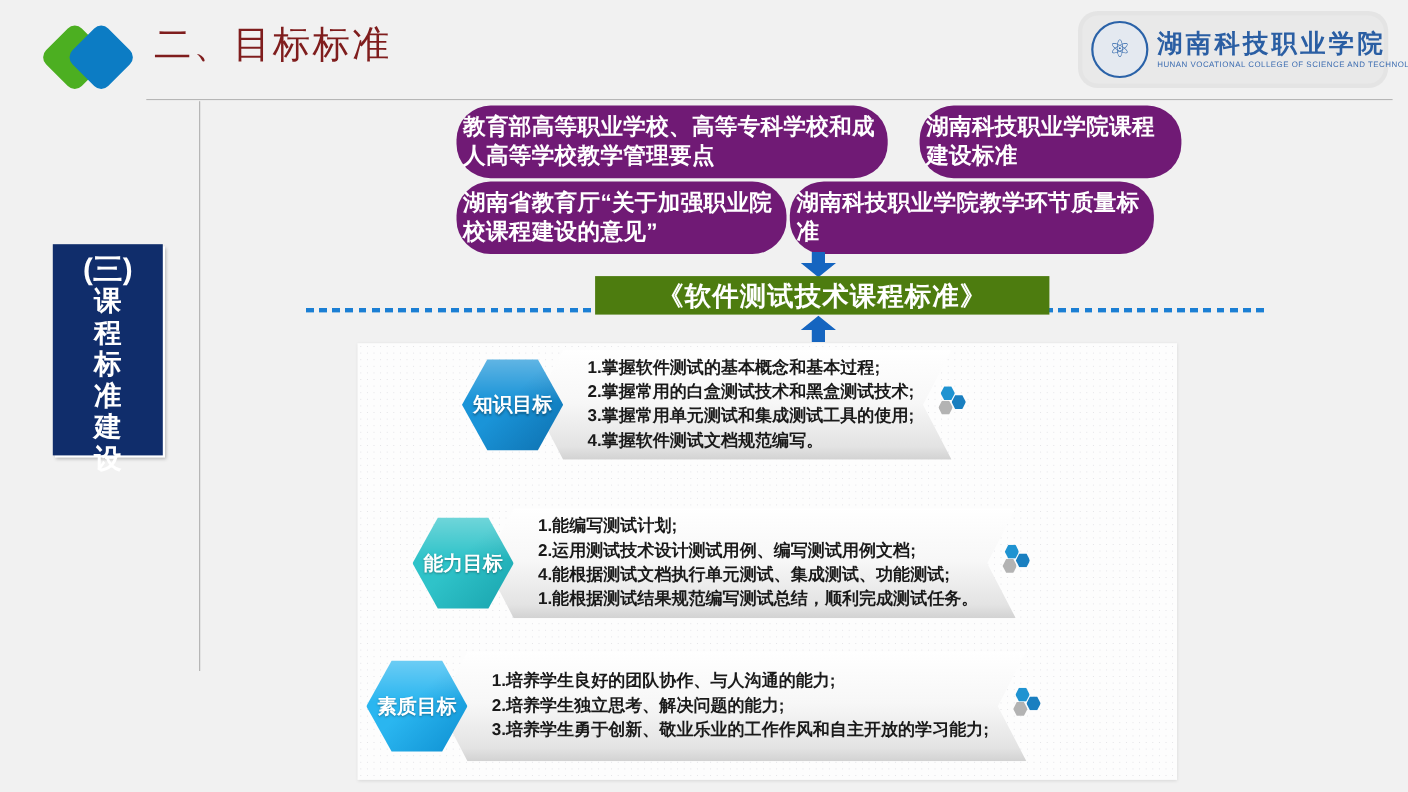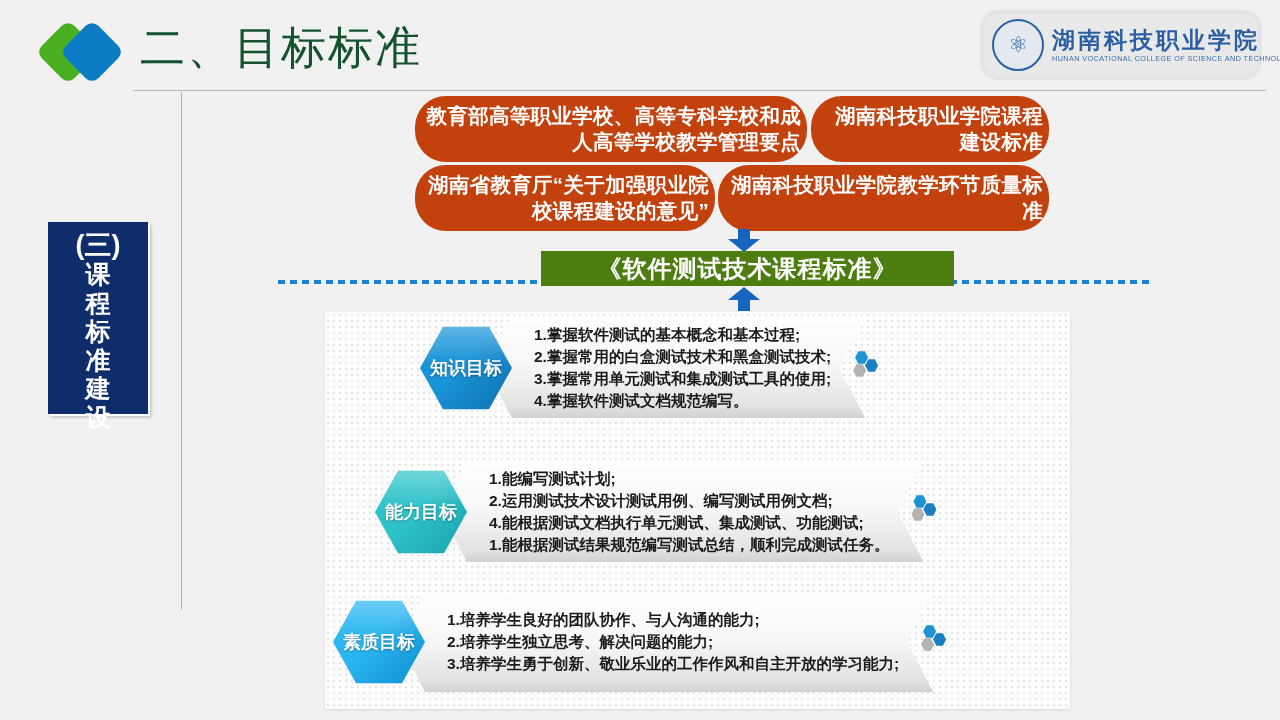--- a/index.html
+++ b/index.html
@@ -12,21 +12,21 @@
   .slide{position:absolute;inset:0;background:#f1f1f1;}
 
   
   .logo-diamond{position:absolute;left:45px;top:19px;width:76px;height:66px;}
   .logo-diamond .d{position:absolute;width:46px;height:46px;border-radius:9px;transform:rotate(45deg);}
   .logo-diamond .green{left:0;top:10px;background:#4caf21;}
   .logo-diamond .blue{left:24px;top:10px;background:#0c7cc4;}
 
   .slide-title{
     position:absolute;left:140px;top:18px;
-    font-size:45px;color:#14532d;letter-spacing:2px;
+    font-size:34px;color:#7f1d1d;letter-spacing:2px;
     font-family:"DejaVu Sans","Liberation Sans",sans-serif;
     white-space:nowrap;
   }
 
   .school-logo{
     position:absolute;right:22px;top:14px;width:274px;height:62px;
     background:#e9e9e9;border-radius:14px;
     box-shadow:0 0 0 4px rgba(221,221,221,.65);
     display:flex;align-items:center;gap:8px;padding:0 8px;box-sizing:border-box;
   }
@@ -50,26 +50,26 @@
     background:#102d6b;color:#fff;
     box-shadow:2px 2px 0 0 #fff, 3px 3px 3px rgba(0,0,0,.25);
     display:flex;flex-direction:column;align-items:center;
     padding-top:8px;box-sizing:border-box;
   }
   .side-banner .num{font-size:27px;font-weight:bold;line-height:1.12;}
   .side-banner .ch{font-size:25px;font-weight:bold;line-height:1.14;}
 
   
   .redbox{
-    position:absolute;background:#c2410c;color:#fff;font-weight:bold;
-    display:flex;align-items:center;justify-content:center;text-align:right;
+    position:absolute;background:#701a75;color:#fff;font-weight:bold;
+    display:flex;align-items:center;justify-content:center;text-align:left;
     line-height:1.28;letter-spacing:.3px;box-sizing:border-box;padding:2px 6px;border-radius:31px;
   }
   #rb1{left:415px;top:96px;width:392px;height:66px;font-size:20.5px;}
-  #rb2{left:811px;top:96px;width:238px;height:66px;font-size:20.5px;}
+  #rb2{left:836px;top:96px;width:238px;height:66px;font-size:20.5px;}
   #rb3{left:415px;top:165px;width:300px;height:66px;font-size:20.5px;}
   #rb4{left:718px;top:165px;width:331px;height:66px;font-size:20.5px;}
 
   .center-red{
     position:absolute;left:541px;top:251px;width:413px;height:35px;
     background:#4d7c0f;color:#fff;font-weight:bold;font-size:24px;
     display:flex;align-items:center;justify-content:center;letter-spacing:1px;
   }
   .arrow-down{
     position:absolute;left:727px;top:229px;width:34px;height:24px;color:#1565c0;

